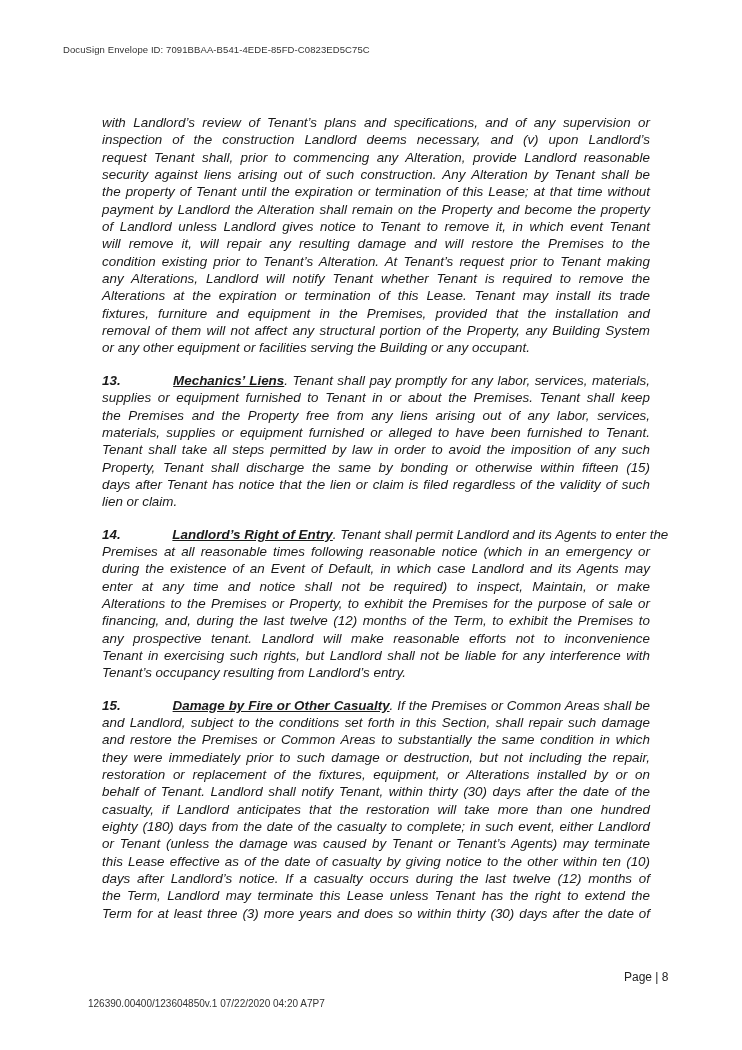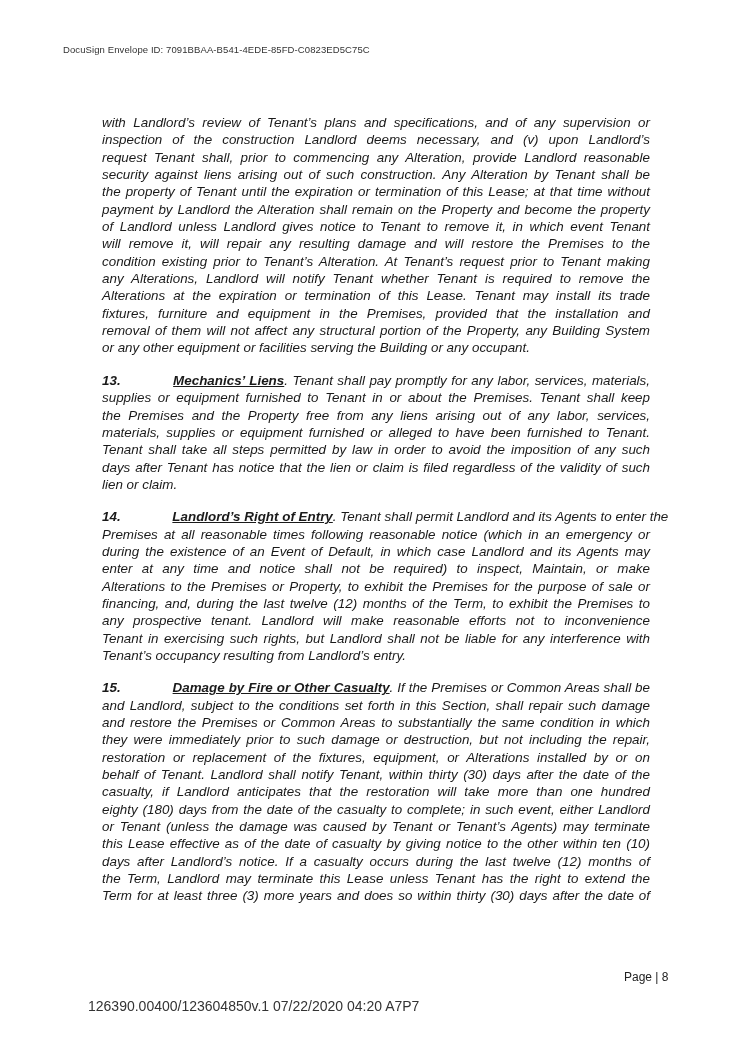--- a/index.html
+++ b/index.html
@@ -22,21 +22,21 @@
   }
   .line.last { text-align-last: left; }
   .sec-num { font-weight: bold; }
   .sec-title { font-weight: bold; text-decoration: underline; padding-left: 48px; }
   .page-num {
     position: absolute; left: 624px; top: 970px;
     font-size: 12px; color: #222;
   }
   .footer-id {
     position: absolute; left: 88px; top: 998px;
-    font-size: 14px; color: #333;
+    font-size: 10px; color: #333;
   }
 </style>
 </head>
 <body>
 
 <div class="envelope">DocuSign Envelope ID: 7091BBAA-B541-4EDE-85FD-C0823ED5C75C</div>
 
 <div class="body-text">
 
   <div class="para">
@@ -55,20 +55,21 @@
     <span class="line">removal of them will not affect any structural portion of the Property, any Building System</span>
     <span class="line last">or any other equipment or facilities serving the Building or any occupant.</span>
   </div>
 
   <div class="para">
     <span class="line"><span class="sec-num">13.</span> <span class="sec-title">Mechanics’ Liens</span><span>.  Tenant shall pay promptly for any labor, services, materials,</span></span>
     <span class="line">supplies or equipment furnished to Tenant in or about the Premises.  Tenant shall keep</span>
     <span class="line">the Premises and the Property free from any liens arising out of any labor, services,</span>
     <span class="line">materials, supplies or equipment furnished or alleged to have been furnished to Tenant.</span>
     <span class="line">Tenant shall take all steps permitted by law in order to avoid the imposition of any such</span>
+    <span class="line">Property, Tenant shall discharge the same by bonding or otherwise within fifteen (15)</span>
     <span class="line">days after Tenant has notice that the lien or claim is filed regardless of the validity of such</span>
     <span class="line last">lien or claim.</span>
   </div>
 
   <div class="para">
     <span class="line"><span class="sec-num">14.</span> <span class="sec-title">Landlord’s Right of Entry</span><span>.  Tenant shall permit Landlord and its Agents to enter the</span></span>
     <span class="line">Premises at all reasonable times following reasonable notice (which in an emergency or</span>
     <span class="line">during the existence of an Event of Default, in which case Landlord and its Agents may</span>
     <span class="line">enter at any time and notice shall not be required) to inspect, Maintain, or make</span>
     <span class="line">Alterations to the Premises or Property, to exhibit the Premises for the purpose of sale or</span>

